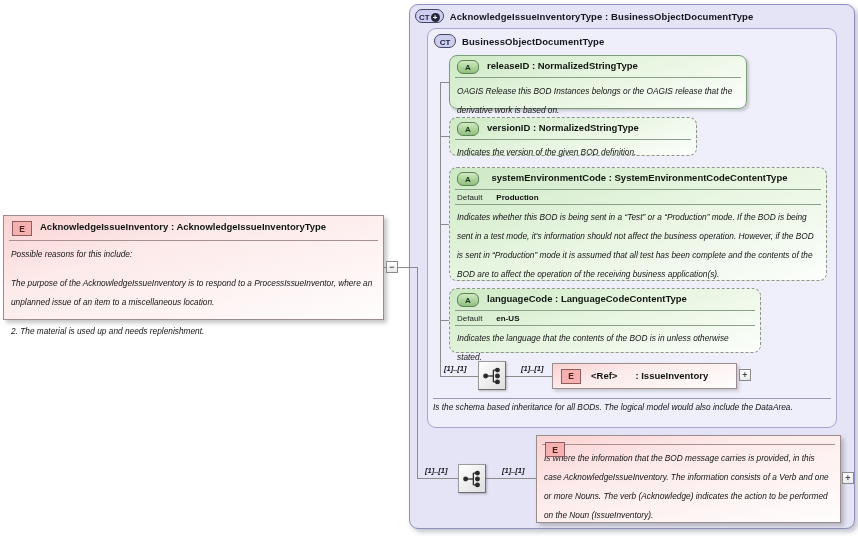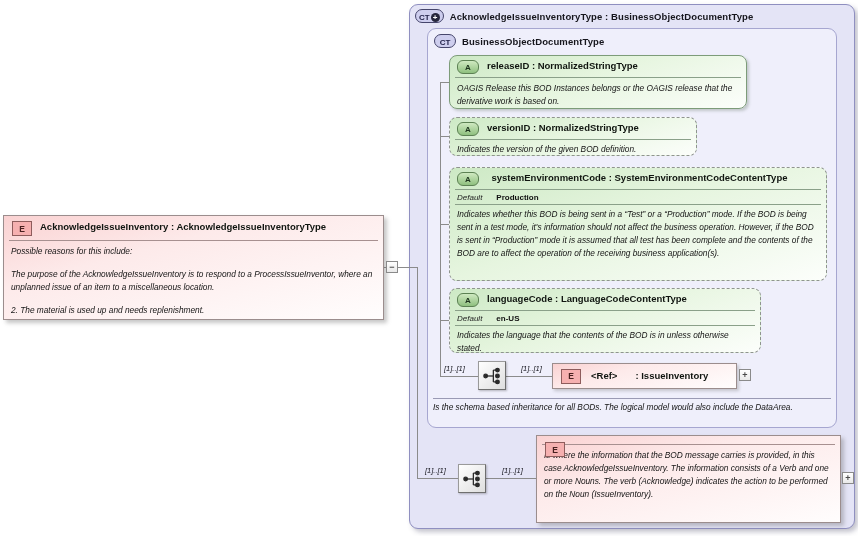--- a/index.html
+++ b/index.html
@@ -38,23 +38,23 @@
   .attr{position:absolute;z-index:5;box-sizing:border-box;border-radius:8px;
         background:linear-gradient(160deg,#cde9c5 0%,#e6f5df 45%,#fcfefb 100%);}
   .attr.solid{border:1px solid #7d9c79;box-shadow:2px 2px 3px rgba(90,105,90,.3);}
   .attr.dashed{border:1px dashed #8f948f;}
   .attr-hdr{display:flex;align-items:flex-start;gap:8px;padding:4px 7px 2px 7px;}
   .attr-title{font-weight:bold;font-size:9.5px;color:#101510;line-height:12px;}
   .attr-title.center{flex:1;text-align:center;max-width:305px;overflow-wrap:anywhere;}
   .gsep{height:1px;background:#8aa089;margin:1px 5px;}
   .psep{height:1px;background:#a79090;margin:1px 5px;}
   .defrow{display:flex;align-items:baseline;gap:14px;padding:2px 7px 1px 7px;}
-  .deflabel{font-style:italic;font-size:8px;color:#222;}
+  .deflabel{font-size:8px;color:#222;}
   .defval{font-weight:bold;font-size:8px;color:#111;}
-  .desc{font-style:italic;font-size:8.3px;line-height:13px;color:#141414;
+  .desc{font-style:italic;font-size:8.3px;line-height:19px;color:#141414;
         padding:3px 7px 4px 7px;}
 
   
   .pink{position:absolute;z-index:5;box-sizing:border-box;
         background:linear-gradient(165deg,#fad2d2 0%,#fdeaea 35%,#fffdfd 100%);
         border:1px solid #9b8d8d;box-shadow:3px 3px 4px rgba(95,95,95,.35);}
   .pink .attr-hdr{padding:5px 8px 3px 8px;}
 
   
   .seq{position:absolute;width:28px;height:29px;z-index:6;box-sizing:border-box;
@@ -62,21 +62,21 @@
        border:1px solid #9a9a9a;border-right-color:#6f6f6f;border-bottom-color:#6f6f6f;
        display:flex;align-items:center;justify-content:center;
        box-shadow:1px 1px 2px rgba(0,0,0,.25);}
 
   
   .toggle{position:absolute;width:12px;height:12px;z-index:7;box-sizing:border-box;
           background:linear-gradient(180deg,#ffffff,#e9e9e9);border:1px solid #8a8a8a;
           color:#4a4a4a;font-size:9px;line-height:10px;text-align:center;font-weight:bold;
           cursor:pointer;}
 
-  .card{position:absolute;font-size:7.5px;font-weight:normal;font-style:italic;
+  .card{position:absolute;font-size:7.5px;font-weight:bold;font-style:italic;
         color:#14141c;z-index:6;white-space:nowrap;}
 
   .note-sep{position:absolute;left:433px;top:398px;width:398px;height:1px;background:#9a9ab4;z-index:4;}
   .note{position:absolute;left:433px;top:402px;width:362px;z-index:4;
         font-style:italic;font-size:8.3px;line-height:10.5px;color:#141414;}
 
   .p{margin:0 0 10px 0;}
   .p.tight{margin:0;}
 </style>
 </head>

